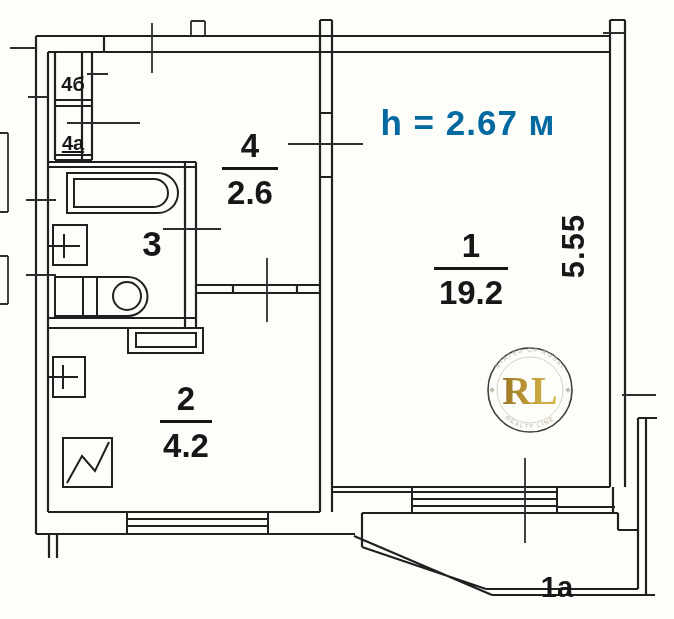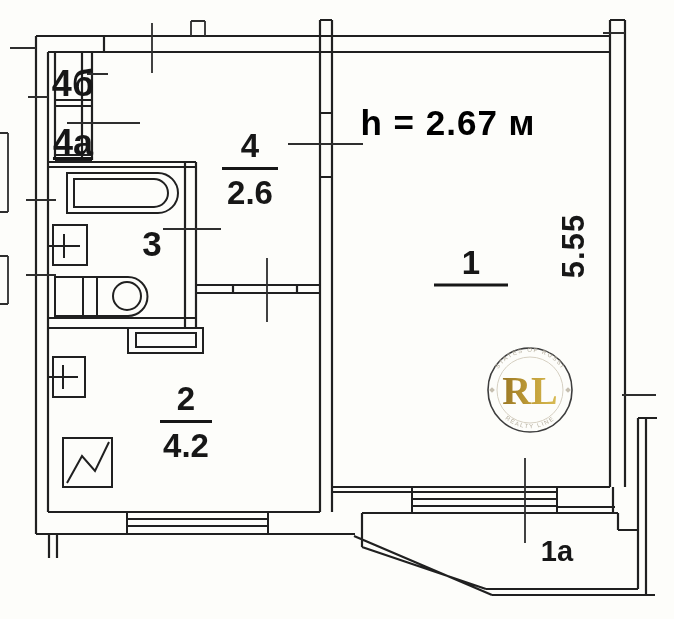--- a/index.html
+++ b/index.html
@@ -8,25 +8,25 @@
     font-family:"Liberation Sans",sans-serif;overflow:hidden;
   }
   svg.draw{position:absolute;left:0;top:0;}
   .lbl{
     position:absolute;transform:translate(-50%,-50%);
     font-weight:700;color:#171717;white-space:nowrap;line-height:1;
   }
   .frac{display:flex;flex-direction:column;align-items:center;font-size:33px;}
   .frac .bar{border-top:3px solid #171717;margin:5px 0 6px 0;height:0;}
   .r3{font-size:35px;}
-  .closet{font-size:36px;text-align:right;}
+  .closet{font-size:20px;text-align:right;}
   .dim{font-size:31px;letter-spacing:1px;}
   .rot{transform:translate(-50%,-50%) rotate(-90deg);}
   .hnote{font-size:35px;letter-spacing:1px;}
-  .balc{font-size:29px;}
+  .balc{font-size:29px;margin-top:36px;}
 </style>
 </head>
 <body>
 
 <div class="plan">
 
   <svg class="draw" width="674" height="619" viewBox="0 0 674 619">
     <defs>
       <linearGradient id="gold" x1="0" y1="0" x2="1" y2="0">
         <stop offset="0" stop-color="#9a7724"></stop>
@@ -112,25 +112,26 @@
       <text font-size="6" fill="#b5ae9e" letter-spacing="1.5" font-family="Liberation Sans, sans-serif">
         <textPath href="#wmTop" startOffset="50%" text-anchor="middle">ESTATES OF RUSSIA</textPath>
       </text>
       <text font-size="6" fill="#b5ae9e" letter-spacing="1.5" font-family="Liberation Sans, sans-serif">
         <textPath href="#wmBot" startOffset="50%" text-anchor="middle">REALTY LINE</textPath>
       </text>
       <text x="530" y="404" text-anchor="middle" font-size="40" font-weight="bold" font-family="Liberation Serif, serif" fill="url(#gold)">RL</text>
     </g>
   </svg>
 
-  <div class="lbl hnote" style="left:448px;top:122px;color:#000000;">h = 2.67 м</div>
+  <div class="lbl hnote" style="left:468px;top:122px;color:#0369a1;">h = 2.67 м</div>
 
   <div class="lbl frac" style="left:471px;top:269px;">
     <div class="num">1</div>
     <div class="bar" style="width:74px;"></div>
+    <div class="area">19.2</div>
   </div>
 
   <div class="lbl frac" style="left:250px;top:169px;">
     <div class="num">4</div>
     <div class="bar" style="width:56px;"></div>
     <div class="area">2.6</div>
   </div>
 
   <div class="lbl frac" style="left:186px;top:422px;">
     <div class="num">2</div>

